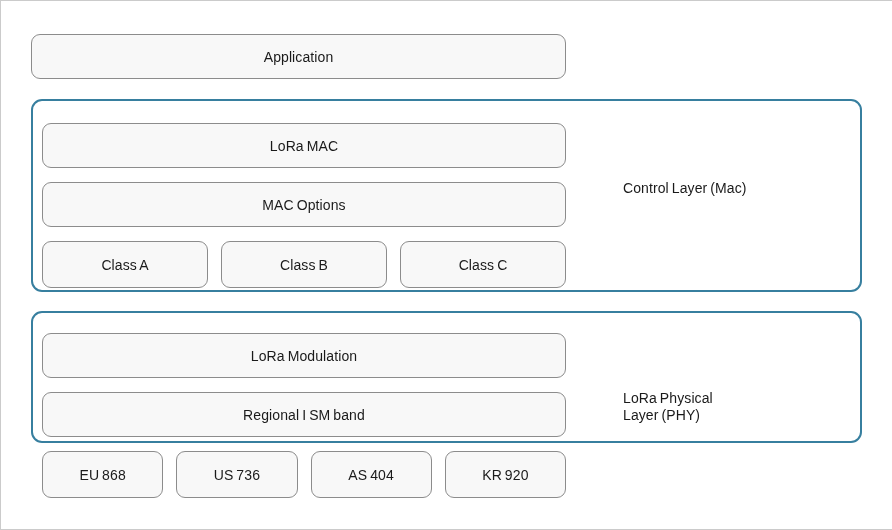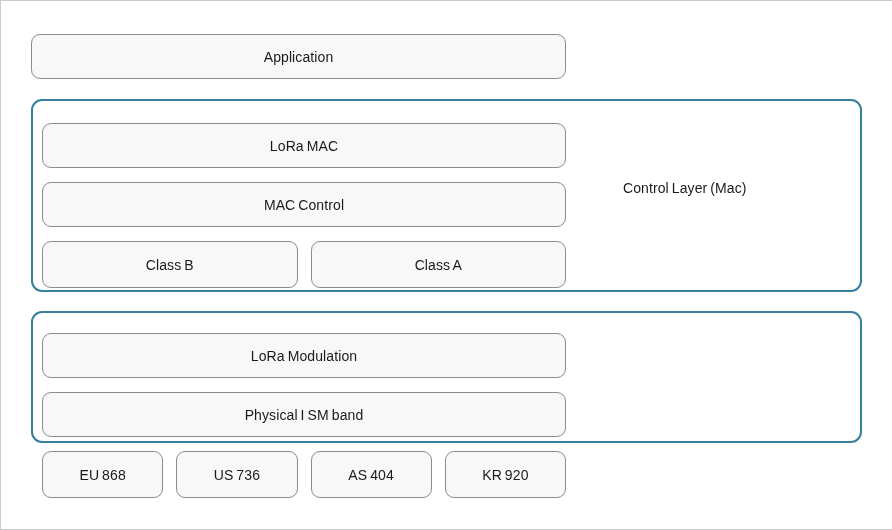--- a/index.html
+++ b/index.html
@@ -91,54 +91,61 @@
   <div class="box top-box">
     <span>Application</span>
   </div>
 
   <div class="group mac">
     <div class="stack">
       <div class="box full-box">
         <span>LoRa MAC</span>
       </div>
       <div class="box full-box">
-        <span>MAC Control</span>
+        <span>MAC Options</span>
       </div>
       <div class="box-row">
+        <div class="box">
+          <span>Class A</span>
+        </div>
         <div class="box">
           <span>Class B</span>
         </div>
         <div class="box">
-          <span>Class A</span>
+          <span>Class C</span>
         </div>
       </div>
     </div>
   </div>
   <div class="side-label mac">
     <div>Control Layer (Mac)</div>
   </div>
 
   <div class="group phy">
     <div class="stack">
       <div class="box full-box">
         <span>LoRa Modulation</span>
       </div>
       <div class="box full-box">
-        <span>Physical I SM band</span>
+        <span>Regional I SM band</span>
       </div>
       <div class="box-row">
         <div class="box">
           <span>EU 868</span>
         </div>
         <div class="box">
           <span>US 736</span>
         </div>
         <div class="box">
           <span>AS 404</span>
         </div>
         <div class="box">
           <span>KR 920</span>
         </div>
       </div>
     </div>
   </div>
+  <div class="side-label phy">
+    <div>LoRa Physical</div>
+    <div>Layer (PHY)</div>
+  </div>
 
 </div>
 
 </body></html>

